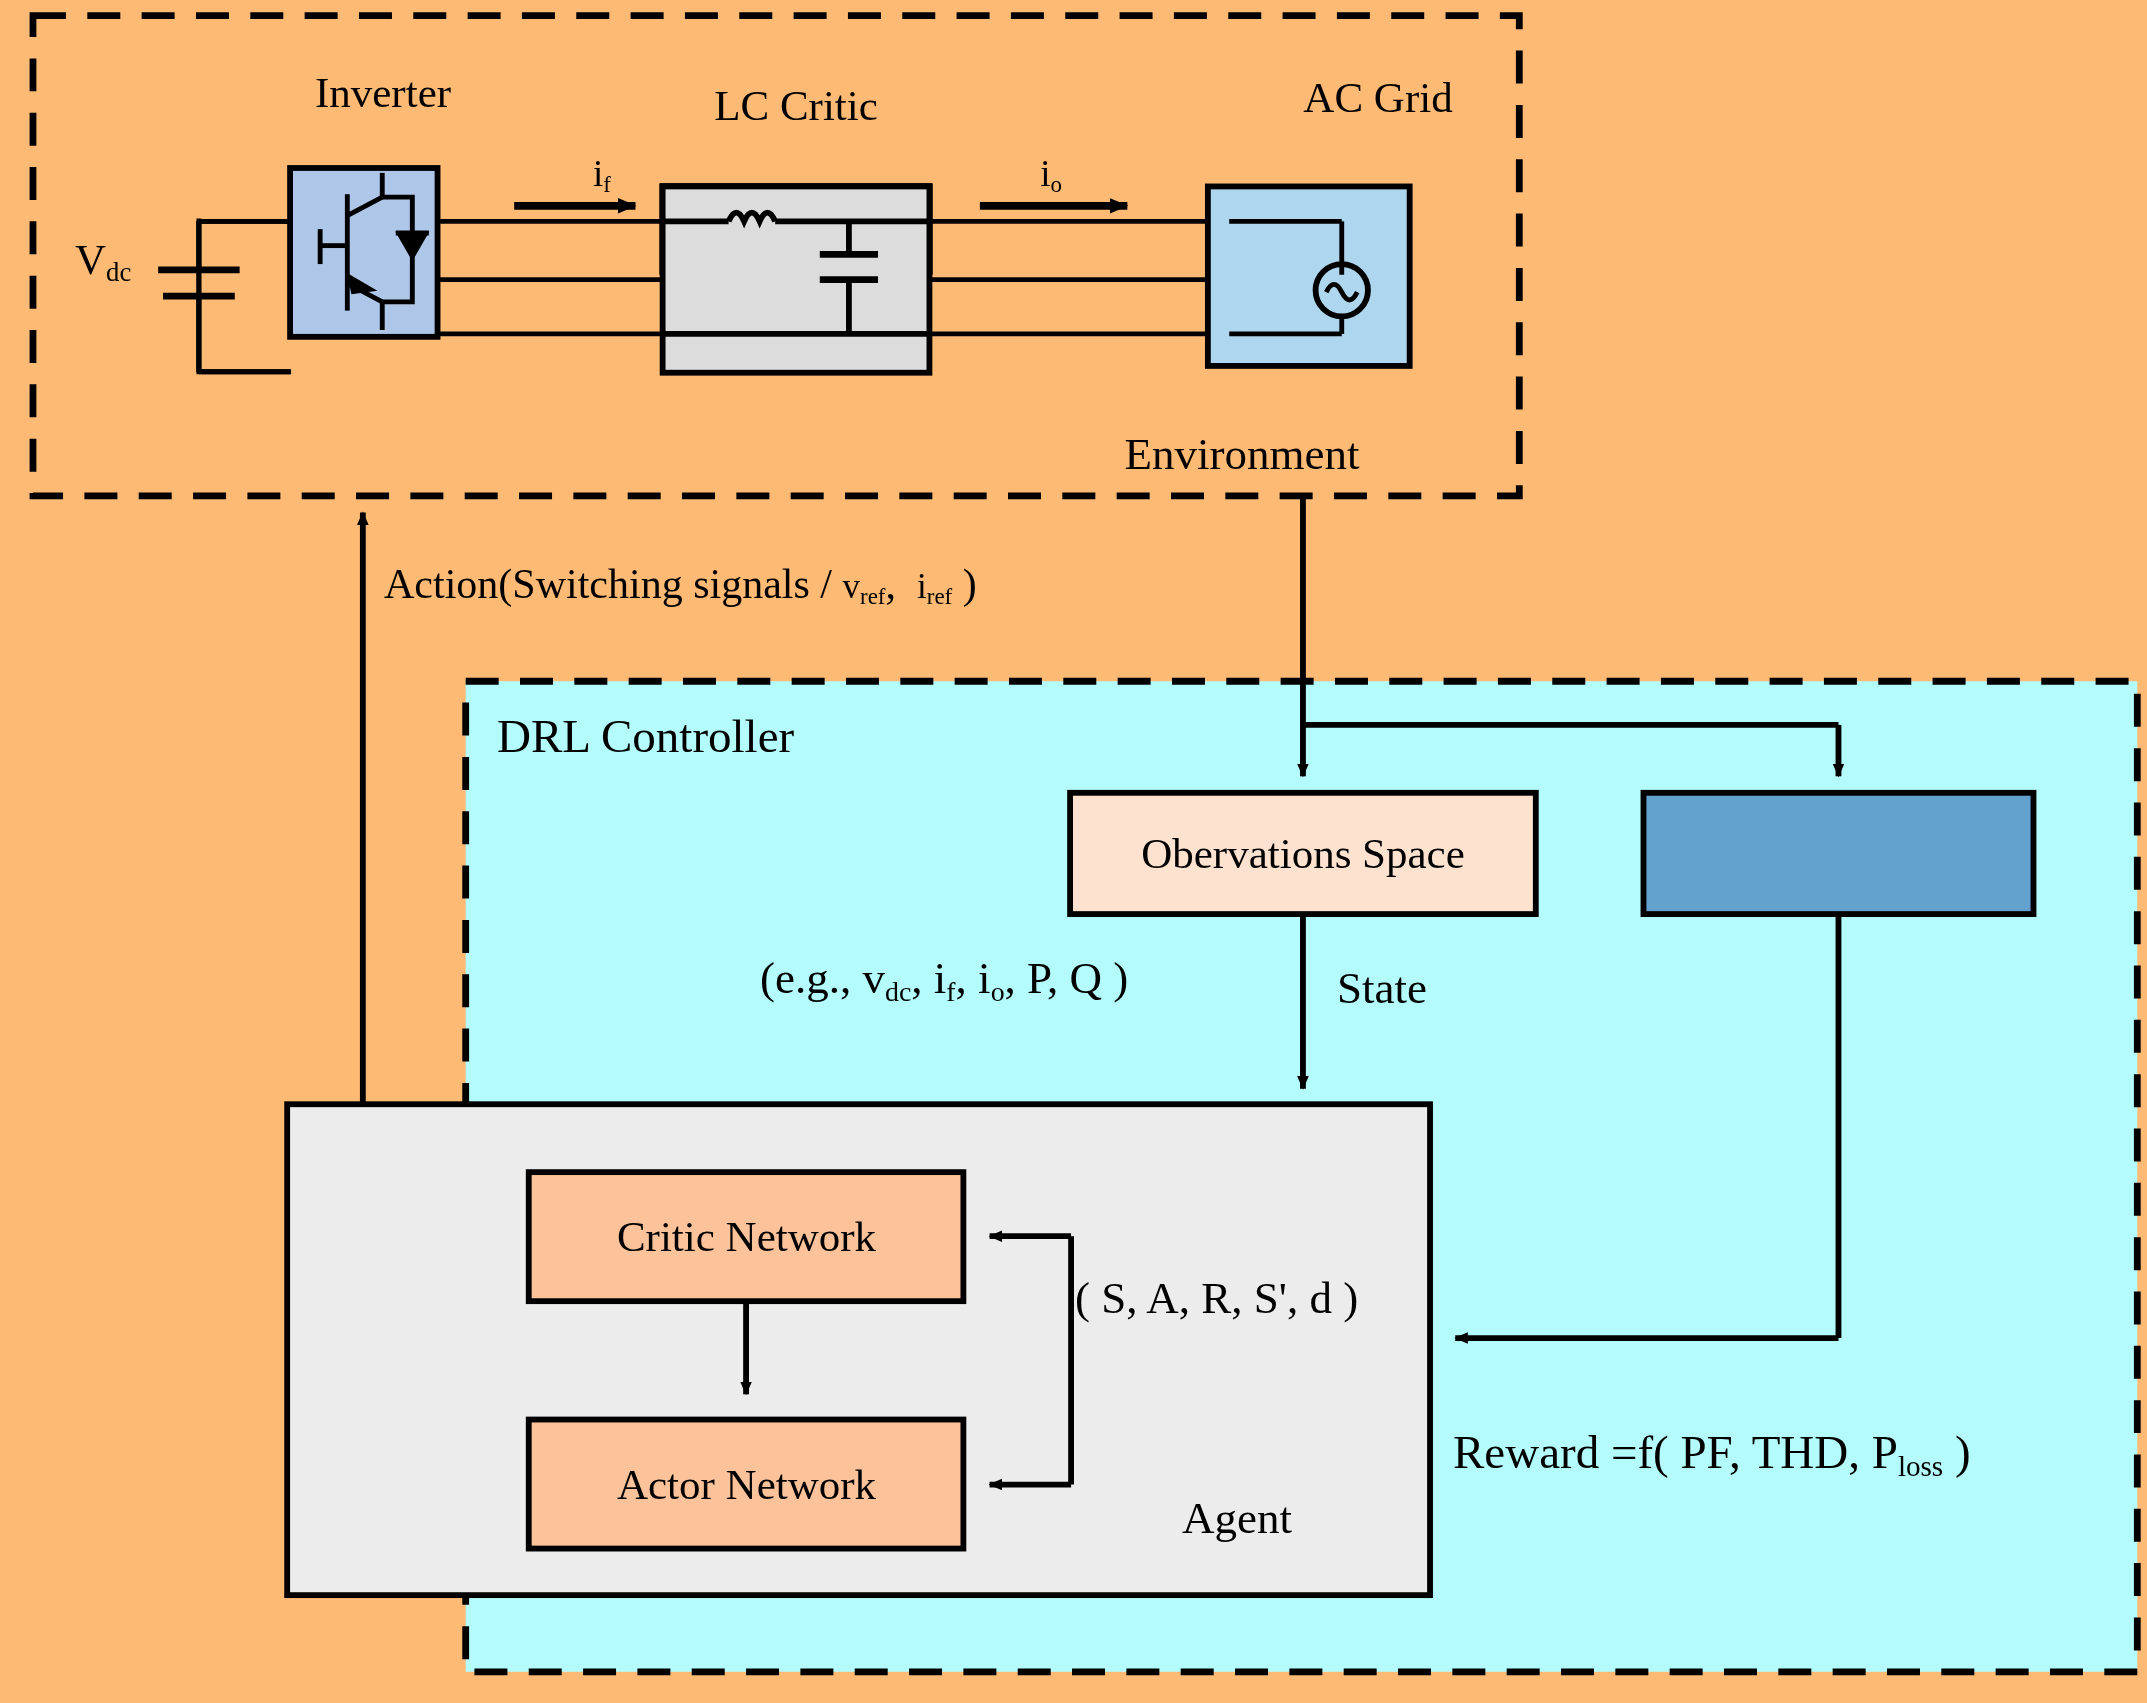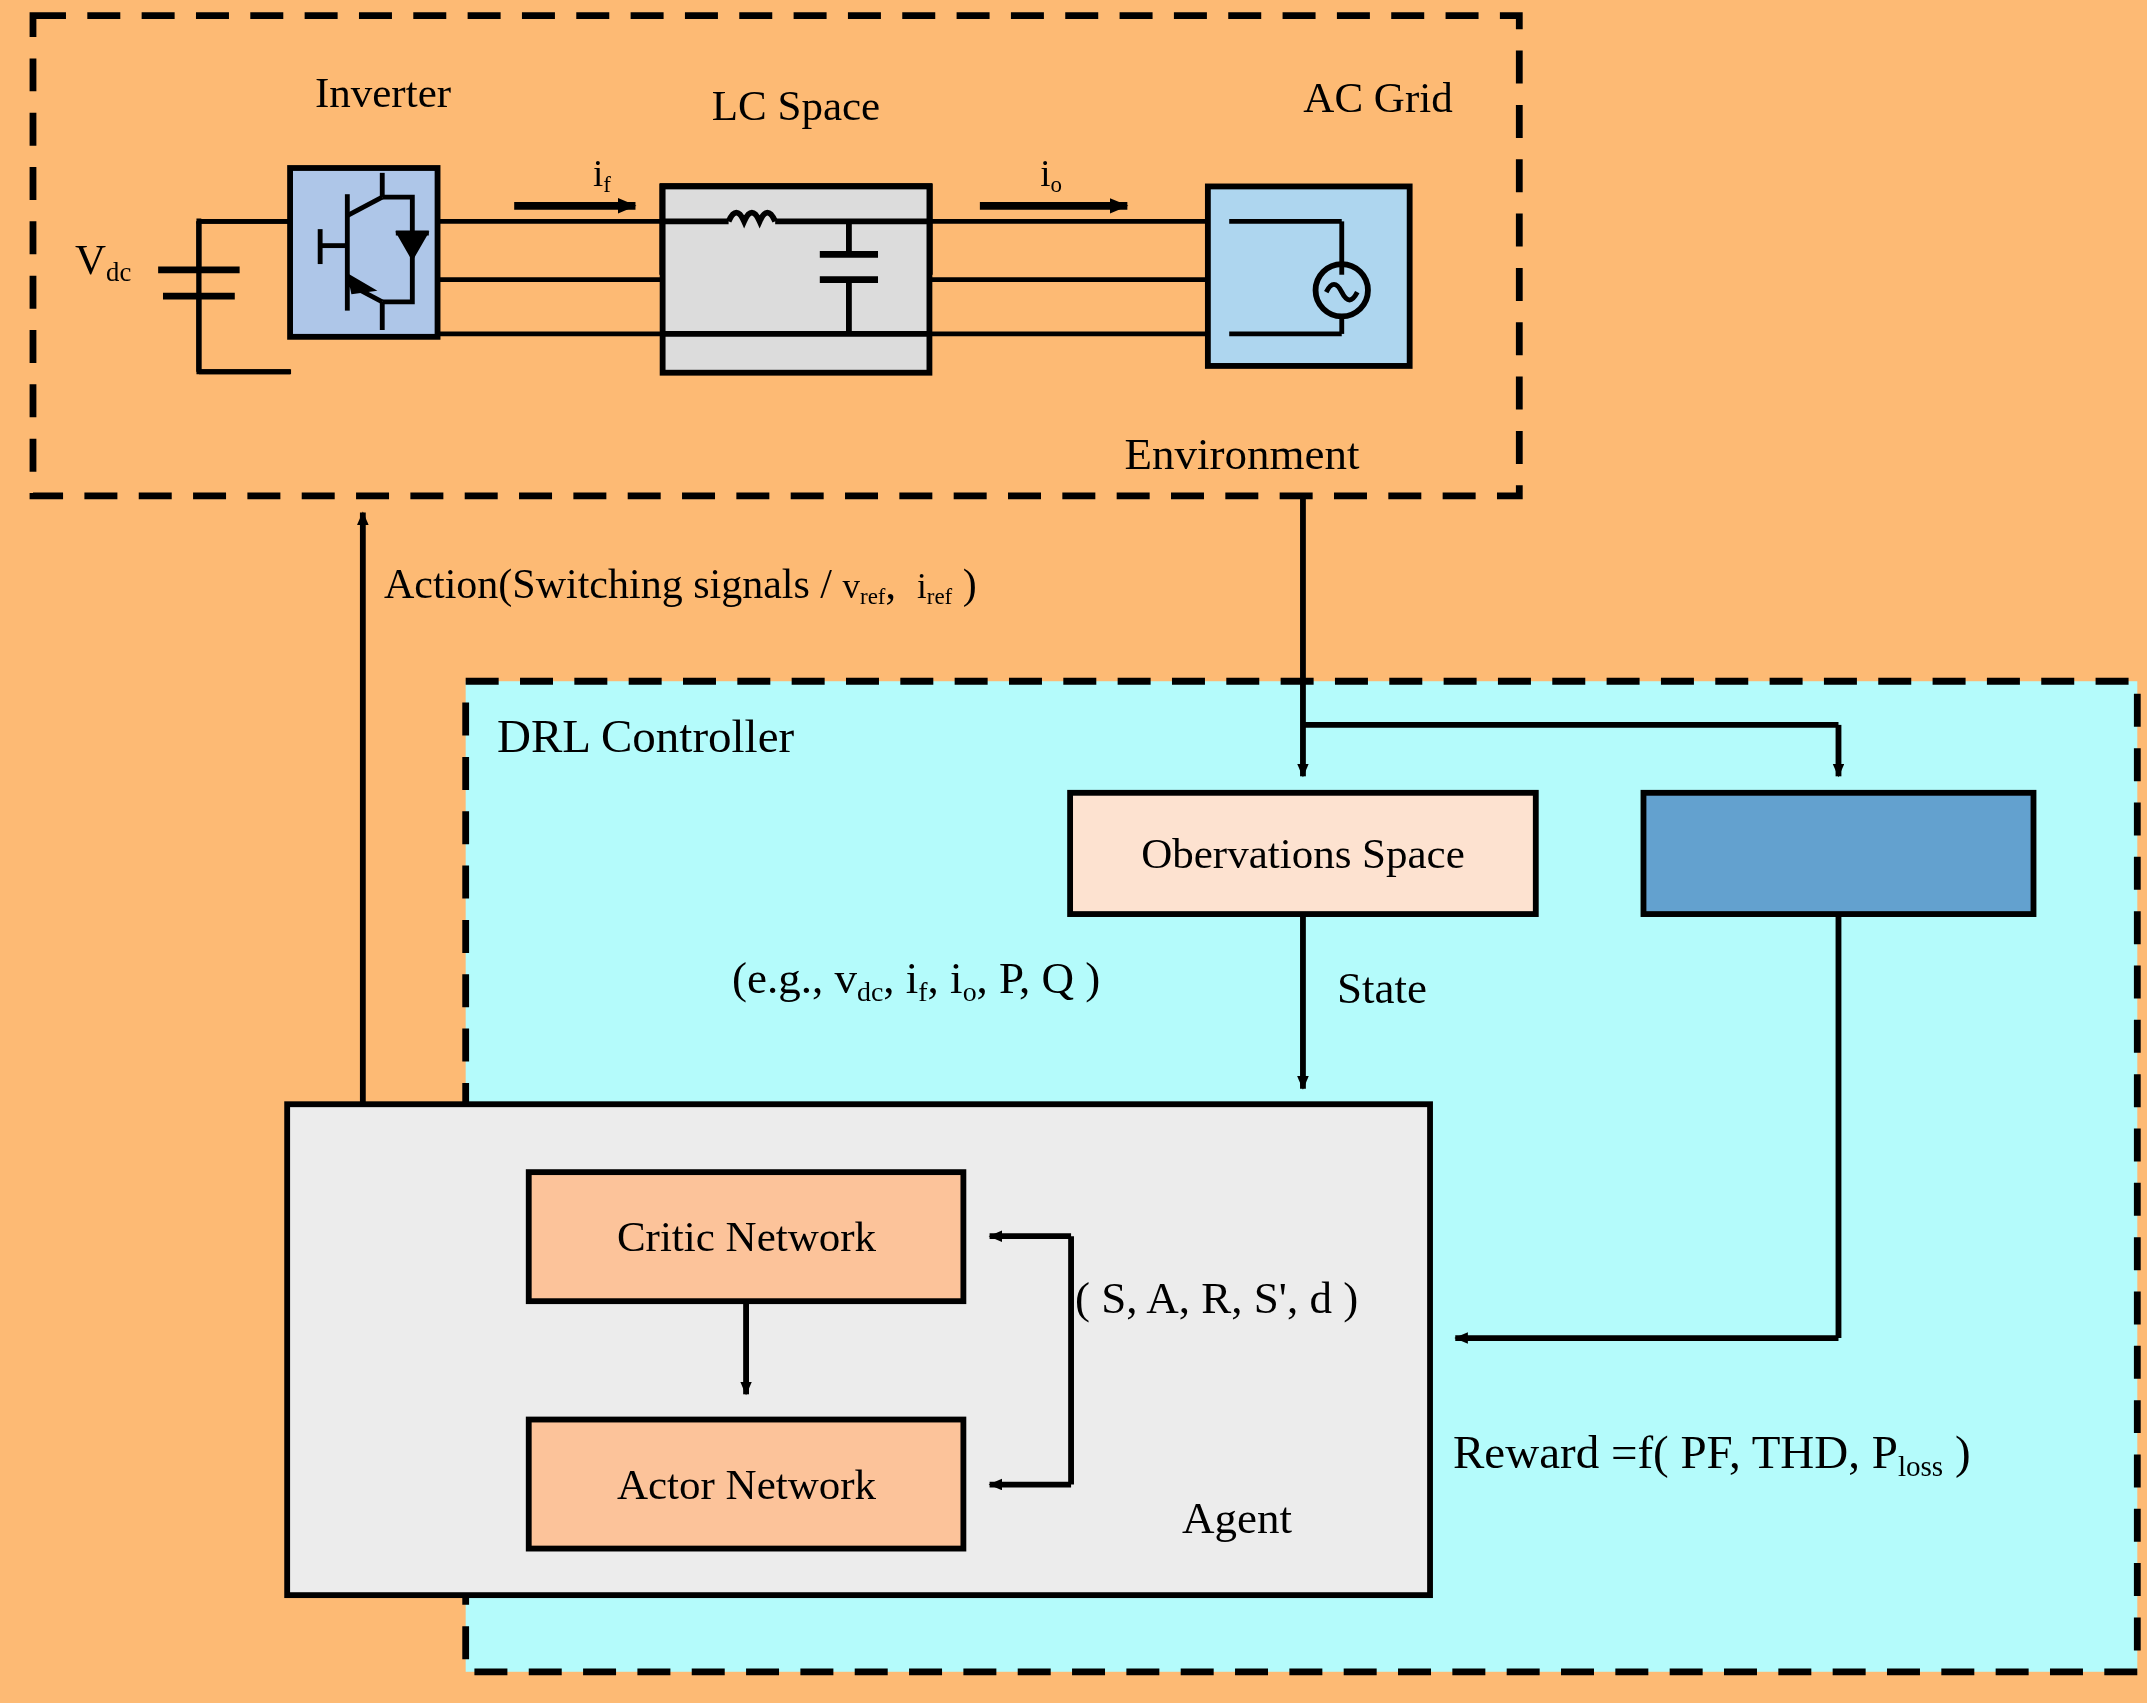--- a/index.html
+++ b/index.html
@@ -177,39 +177,39 @@
       <line x1="1104" y1="1530" x2="1020" y2="1530" marker-end="url(#ah)"></line>
       <line x1="769" y1="1341" x2="769" y2="1437" marker-end="url(#ah)"></line>
     </g>
 
     <g stroke="#000" stroke-width="6" fill="none">
       <line x1="374" y1="1138" x2="374" y2="528" marker-end="url(#ah)"></line>
     </g>
   </svg>
 
   <div class="lbl ctr" style="left:383px; top:92px; font-size:43px;">Inverter</div>
-  <div class="lbl ctr" style="left:796px; top:105px; font-size:43px;">LC Space</div>
+  <div class="lbl ctr" style="left:796px; top:105px; font-size:43px;">LC Critic</div>
   <div class="lbl ctr" style="left:1378px; top:97px; font-size:43px;text-align:center;">AC Grid</div>
 
   <div class="lbl" style="left:75px; top:238px; font-size:43px;"><span>V</span><span class="sub">dc</span></div>
 
   <div class="lbl ctr" style="left:563px; top:173px; font-size:37px;margin-left:39px;"><span>i</span><span class="sub">f</span></div>
 
   <div class="lbl ctr" style="left:1051px; top:173px; font-size:37px;"><span>i</span><span class="sub">o</span></div>
 
   <div class="lbl ctr" style="left:1242px; top:454px; font-size:45px;">Environment</div>
 
   <div class="lbl" style="left:384px; top:563px; font-size:42px;"><span>Action(Switching signals / </span><span style="font-size:35px;">v</span><span class="sub" style="font-size:23px;">ref</span><span>,</span><span>&nbsp;&nbsp;</span><span style="font-size:35px;">i</span><span class="sub" style="font-size:23px;">ref</span><span> )</span></div>
 
   <div class="lbl" style="left:497px; top:713px; font-size:47px;">DRL Controller</div>
 
   <div class="boxlabel" style="left:1070px; top:793px; width:466px; height:121px; font-size:43px;">Obervations Space</div>
 
 
-  <div class="lbl" style="left:732px; top:956px; font-size:45px;"><span>(e.g., </span><span>v</span><span class="sub">dc</span><span>, </span><span>i</span><span class="sub">f</span><span>, </span><span>i</span><span class="sub">o</span><span>, P, Q )</span></div>
+  <div class="lbl" style="left:760px; top:956px; font-size:45px;"><span>(e.g., </span><span>v</span><span class="sub">dc</span><span>, </span><span>i</span><span class="sub">f</span><span>, </span><span>i</span><span class="sub">o</span><span>, P, Q )</span></div>
 
   <div class="lbl" style="left:1337px; top:966px; font-size:45px;">State</div>
 
   <div class="boxlabel" style="left:529px; top:1420px; width:435px; height:129px; font-size:43px;">Actor Network</div>
   <div class="boxlabel" style="left:529px; top:1172px; width:435px; height:129px; font-size:43px;">Critic Network</div>
 
   <div class="lbl" style="left:1075px; top:1276px; font-size:45px;">( S, A, R, S', d )</div>
 
   <div class="lbl" style="left:1453px; top:1429px; font-size:47px;"><span>Reward =f( PF, THD, P</span><span class="sub">loss</span><span> )</span></div>
 

